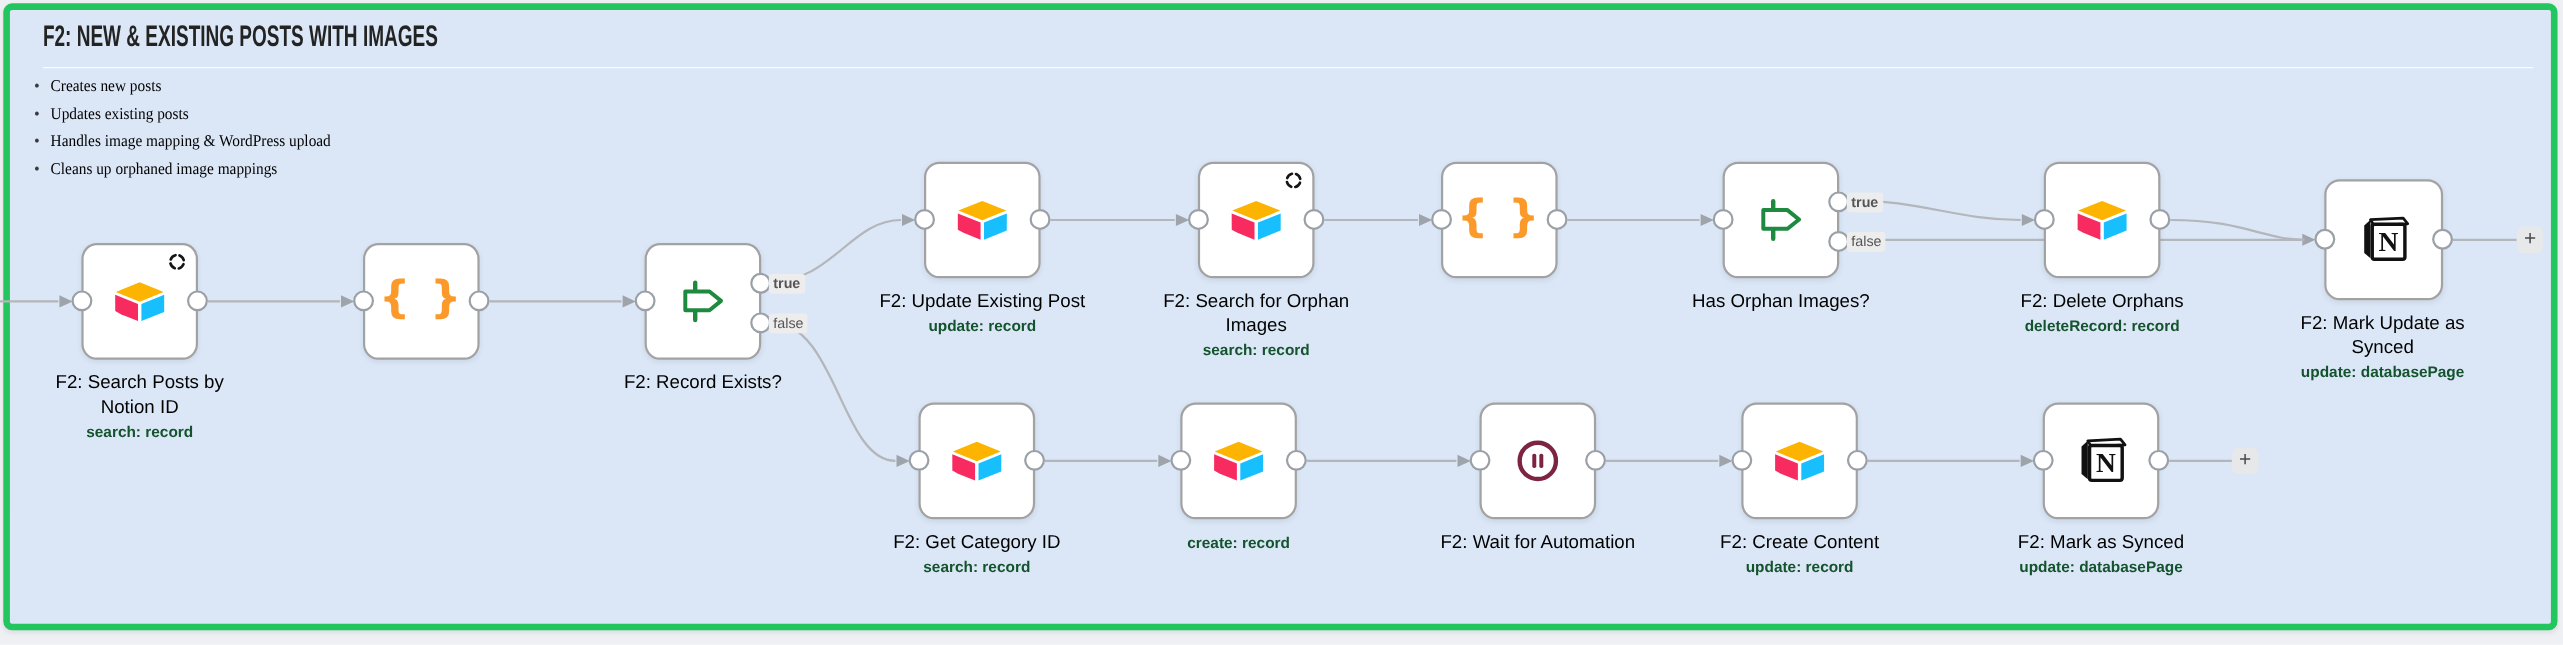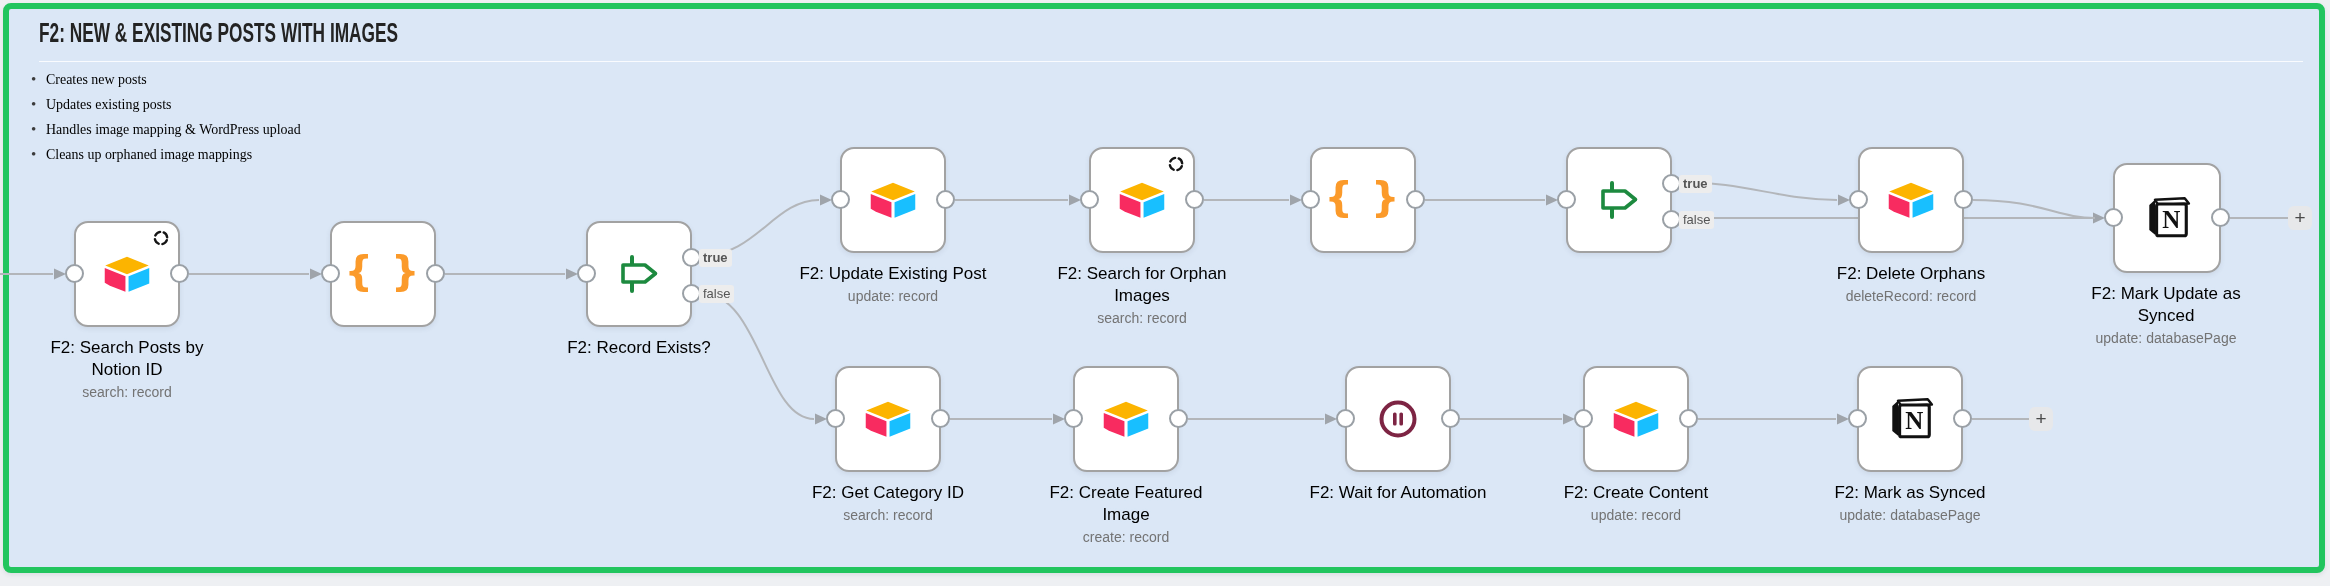--- a/index.html
+++ b/index.html
@@ -34,21 +34,21 @@
   .outlabel{position:absolute;left:111px;font-size:13px;color:#555;background:#ededed;border-radius:3px;
             padding:0 4px;line-height:18px;z-index:3;}
   .outlabel.l-true{top:26px;font-weight:bold;}
   .outlabel.l-false{top:62px;}
   .badge{position:absolute;top:7px;right:9px;width:16px;height:16px;}
   .labels{position:absolute;top:116px;left:50%;transform:translateX(-50%);width:250px;text-align:center;}
   .node.notion-tall .labels{top:120px;}
   .node.wrap .labels{width:190px;}
   .caption{font-size:17px;color:#000000;line-height:22px;
            text-shadow:0 0 3px #dbe7f6,0 0 3px #dbe7f6,0 0 3px #dbe7f6;}
-  .subtitle{margin-top:3px;font-size:14px;color:#737373;text-shadow:0 0 3px #dbe7f6;}
+  .subtitle{margin-top:3px;font-size:14px;color:#14532d;text-shadow:0 0 3px #dbe7f6;font-weight:bold;}
   .code-glyph{font-family:"DejaVu Sans",sans-serif;font-size:40px;font-weight:bold;color:#fb9a2a;
               letter-spacing:2px;padding-bottom:6px;}
   .plus{position:absolute;z-index:2;width:24px;height:24px;border-radius:6px;background:#e7e8ea;
         color:#4a4a4a;font-size:19px;line-height:23px;text-align:center;cursor:pointer;}
 </style>
 </head>
 <body>
 
 <div class="stage">
 
@@ -193,20 +193,23 @@
       <svg width="48" height="48" viewBox="0 0 48 48">
         <line x1="17" y1="7" x2="17" y2="41" stroke="#1d8a3f" stroke-width="4" stroke-linecap="round"></line>
         <polygon points="8,15 30,15 40.5,23.5 30,32 8,32" fill="#fff" stroke="#1d8a3f" stroke-width="3.6" stroke-linejoin="round"></polygon>
       </svg>
       <span class="port in"></span>
       <span class="port out o-true"></span>
       <span class="port out o-false"></span>
       <span class="outlabel l-true">true</span>
       <span class="outlabel l-false">false</span>
     </div>
+    <div class="labels">
+      <div class="caption">Has Orphan Images?</div>
+    </div>
   </div>
 
   <div class="node" style="left:1858px;top:147px">
     <div class="box">
       <svg width="52" height="44" viewBox="0 0 200 170">
         <polygon points="100,18 184,52 100,86 16,52" fill="#FCB400"></polygon>
         <polygon points="106,94 186,62 186,122 106,154" fill="#18BFFF"></polygon>
         <polygon points="14,62 94,94 94,154 34,130 14,119" fill="#F82B60"></polygon>
       </svg>
       <span class="port in"></span>
@@ -255,21 +258,20 @@
     <div class="box">
       <svg width="52" height="44" viewBox="0 0 200 170">
         <polygon points="100,18 184,52 100,86 16,52" fill="#FCB400"></polygon>
         <polygon points="106,94 186,62 186,122 106,154" fill="#18BFFF"></polygon>
         <polygon points="14,62 94,94 94,154 34,130 14,119" fill="#F82B60"></polygon>
       </svg>
       <span class="port in"></span>
       <span class="port out"></span>
     </div>
     <div class="labels">
-      <div class="caption">F2: Create Featured Image</div>
       <div class="subtitle">create: record</div>
     </div>
   </div>
 
   <div class="node" style="left:1345px;top:366px">
     <div class="box">
       <svg width="48" height="48" viewBox="0 0 48 48">
         <circle cx="24" cy="24" r="16.5" fill="none" stroke="#7d2443" stroke-width="4"></circle>
         <rect x="19" y="17.5" width="3.6" height="13" rx="1.6" fill="#7d2443"></rect>
         <rect x="25.4" y="17.5" width="3.6" height="13" rx="1.6" fill="#7d2443"></rect>

